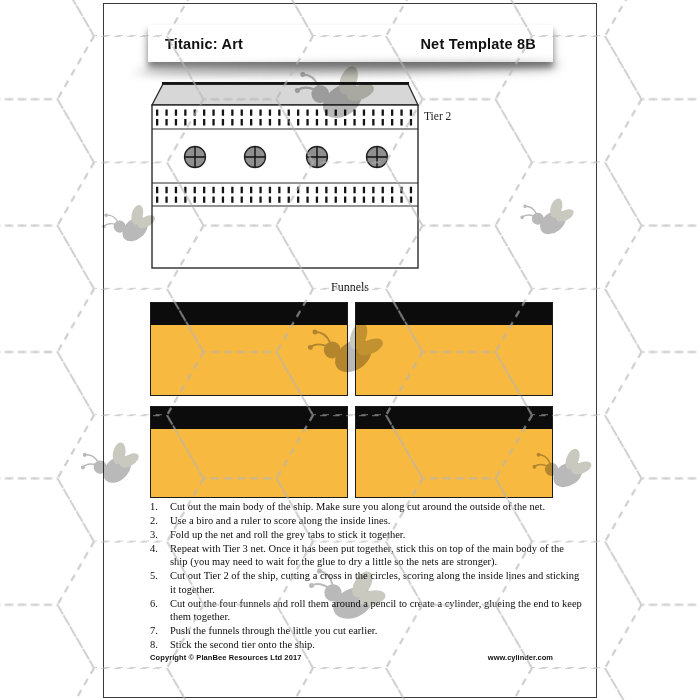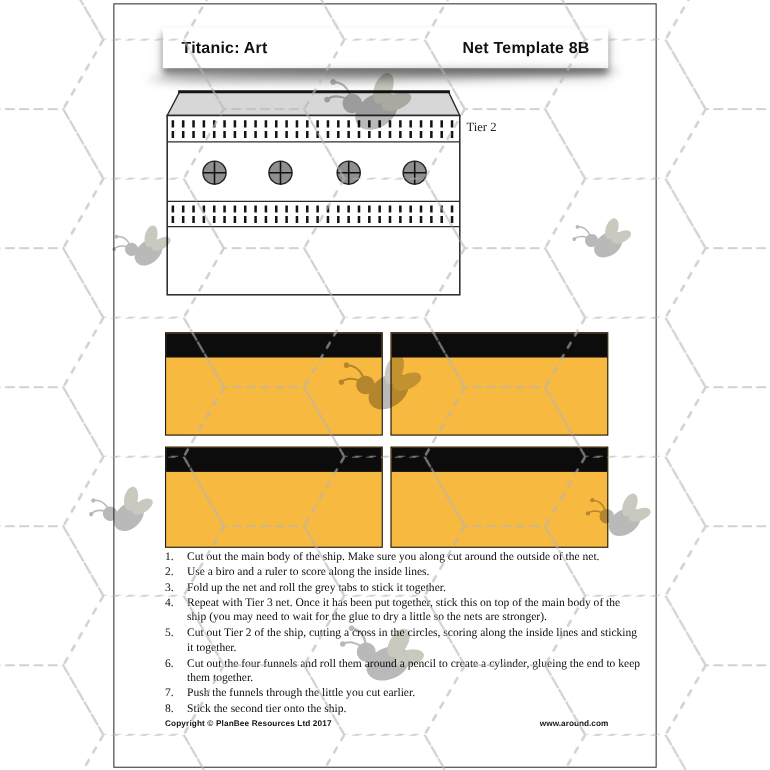--- a/index.html
+++ b/index.html
@@ -97,20 +97,21 @@
         <path d="M306.5 157 H327.5 M317 146.5 V167.5" stroke="#111" stroke-width="1.4"></path>
       </g>
       <g>
         <circle cx="377" cy="157" r="10.5" fill="#8f8f8f" stroke="#222" stroke-width="1.3"></circle>
         <path d="M366.5 157 H387.5 M377 146.5 V167.5" stroke="#111" stroke-width="1.4"></path>
       </g>
     </g>
   </svg>
 
   <div class="tier-label">Tier 2</div>
+  <div class="funnels-label">Funnels</div>
 
   <div class="funnel-grid">
     <div class="funnel">
       <div class="funnel-band"></div>
     </div>
     <div class="funnel">
       <div class="funnel-band"></div>
     </div>
     <div class="funnel">
       <div class="funnel-band"></div>
@@ -125,21 +126,21 @@
     <li>Use a biro and a ruler to score along the inside lines.</li>
     <li>Fold up the net and roll the grey tabs to stick it together.</li>
     <li>Repeat with Tier 3 net. Once it has been put together, stick this on top of the main body of the ship (you may need to wait for the glue to dry a little so the nets are stronger).</li>
     <li>Cut out Tier 2 of the ship, cutting a cross in the circles, scoring along the inside lines and sticking it together.</li>
     <li>Cut out the four funnels and roll them around a pencil to create a cylinder, glueing the end to keep them together.</li>
     <li>Push the funnels through the little you cut earlier.</li>
     <li>Stick the second tier onto the ship.</li>
   </ol>
 
   <div class="footer-left">Copyright © PlanBee Resources Ltd 2017</div>
-  <div class="footer-right">www.around.com</div>
+  <div class="footer-right">www.cylinder.com</div>
 
   <svg class="bees" width="700" height="700" viewBox="0 0 700 700">
     <defs>
       <g id="bee">
         <ellipse cx="0" cy="2" rx="18" ry="12.5" transform="rotate(-28)" fill="#b9b9b9"></ellipse>
         <circle cx="-17" cy="-6" r="7.5" fill="#b9b9b9"></circle>
         <ellipse cx="8" cy="-15" rx="12.5" ry="7" transform="rotate(-62 8 -15)" fill="#c9c9c0"></ellipse>
         <ellipse cx="17" cy="-4" rx="12" ry="6.2" transform="rotate(-16 17 -4)" fill="#c9c9c0"></ellipse>
         <path d="M-21 -10 Q-30 -15 -36 -11" stroke="#b9b9b9" stroke-width="1.7" fill="none"></path>
         <circle cx="-36" cy="-11" r="2.2" fill="#b9b9b9"></circle>

